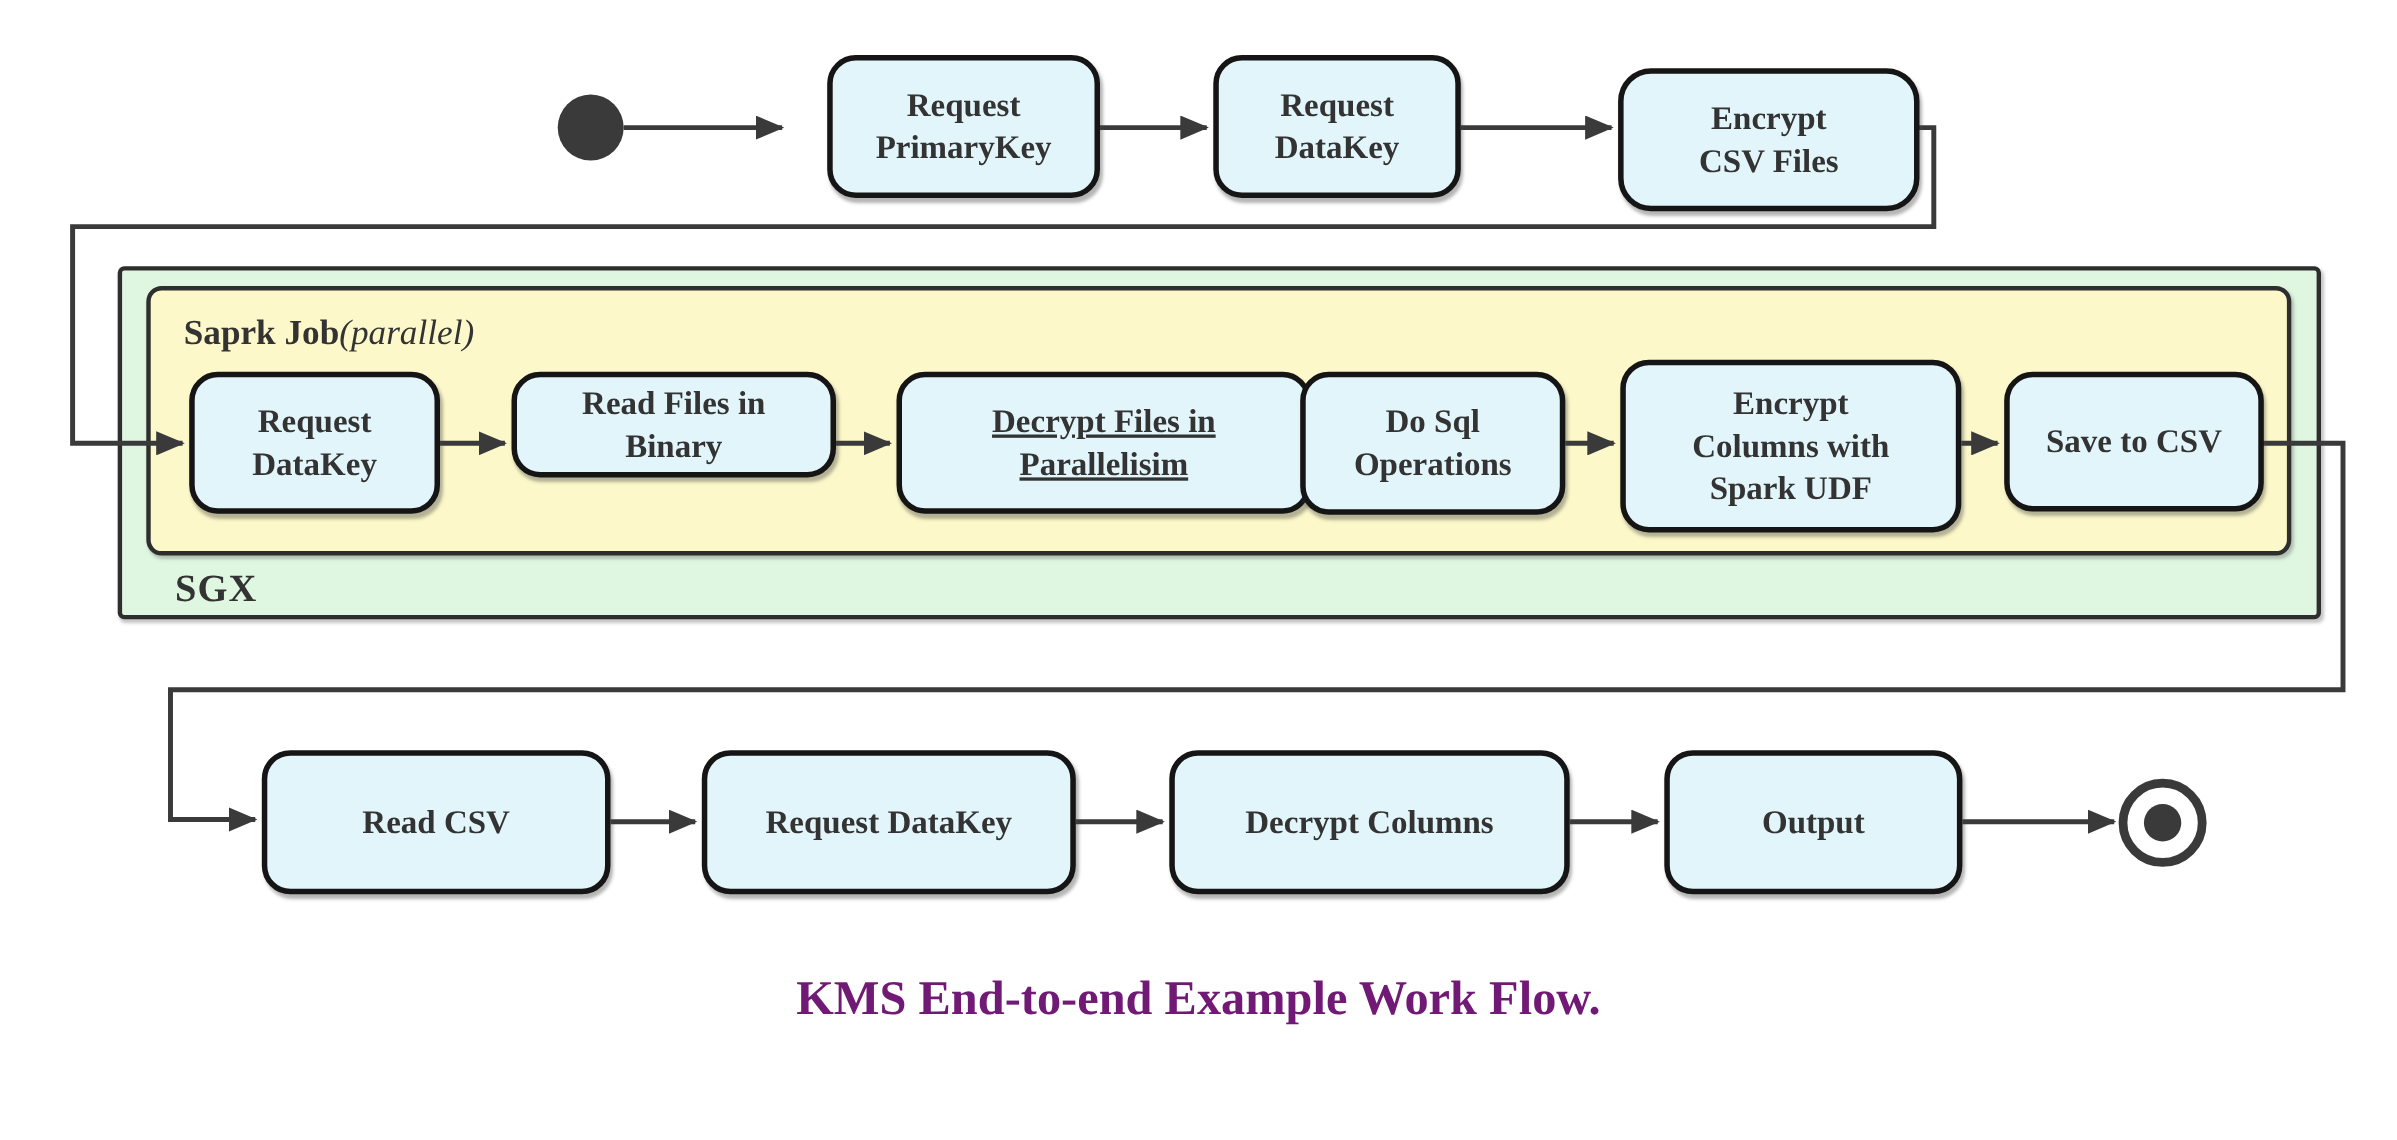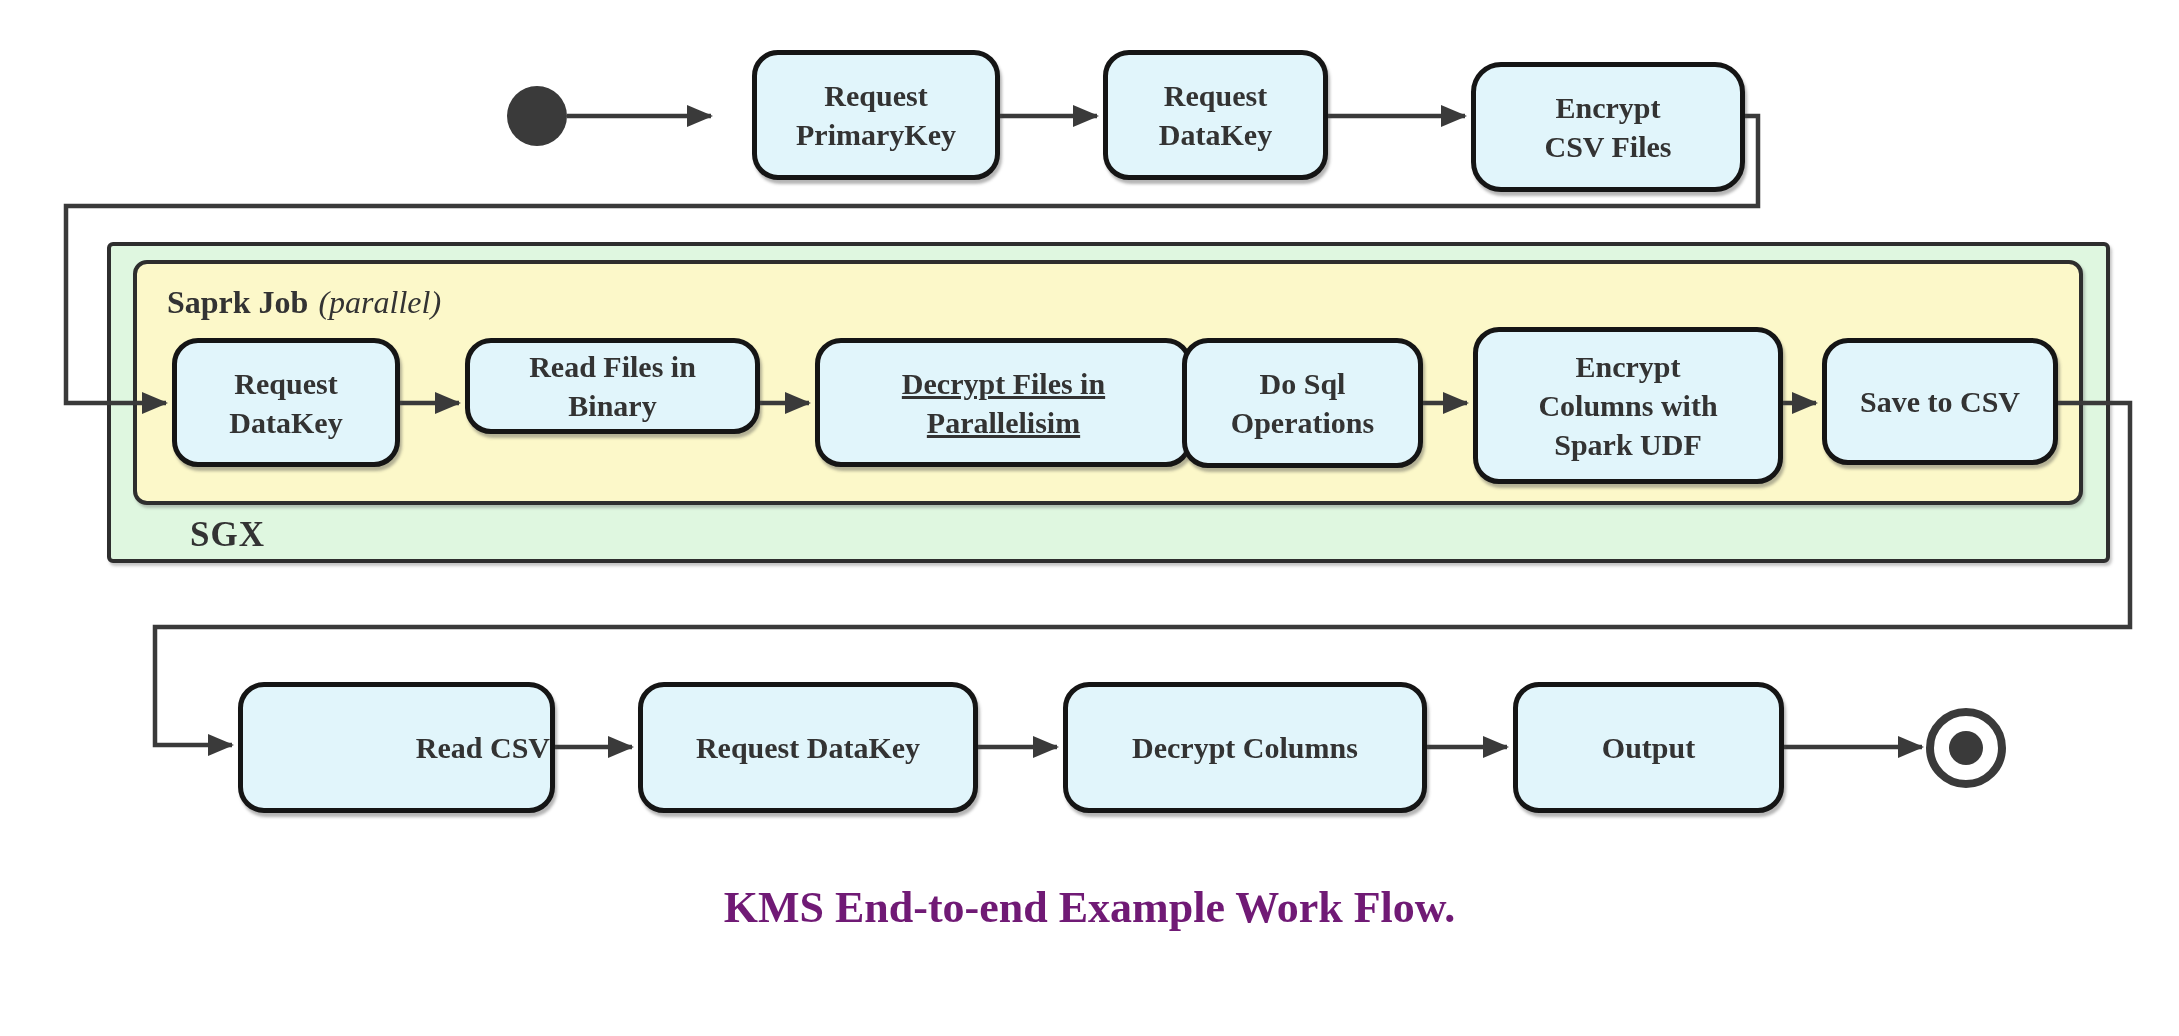--- a/index.html
+++ b/index.html
@@ -14,24 +14,24 @@
   html,body{margin:0;padding:0;background:#ffffff;}
   #stage{
     position:relative;width:2179px;height:1036px;background:#ffffff;overflow:hidden;
     font-family:"Liberation Serif","DejaVu Serif",serif;color:var(--text);
   }
   
   .container{position:absolute;box-sizing:border-box;border:4px solid var(--container-border);z-index:1;
     box-shadow:2px 3px 3px rgba(90,90,90,.35);}
   #sgx{left:107px;top:242px;width:2003px;height:321px;background:var(--sgx-fill);border-radius:6px;}
   #spark{left:133px;top:260px;width:1950px;height:245px;background:var(--spark-fill);border-radius:14px;}
-  .sgx-label{position:absolute;left:48px;bottom:4px;font-weight:bold;font-size:35px;letter-spacing:1px;margin-left:31px;}
+  .sgx-label{position:absolute;left:48px;bottom:4px;font-weight:bold;font-size:35px;letter-spacing:1px;}
   .spark-label{position:absolute;left:30px;top:20px;font-size:32px;}
   .spark-label .bold{font-weight:bold;}
-  .spark-label .ital{font-style:italic;font-weight:normal;margin-left:10px;}
+  .spark-label .ital{font-style:italic;font-weight:normal;}
   
   #wires{position:absolute;left:0;top:0;z-index:2;}
   .edge{stroke:var(--line);stroke-width:4.5;fill:none;}
   .state-dot{fill:var(--line);}
   .end-ring{fill:#ffffff;stroke:var(--line);stroke-width:8;}
   
   .node{
     position:absolute;box-sizing:border-box;z-index:3;
     background:var(--node-fill);border:5px solid var(--node-border);border-radius:26px;
     display:flex;align-items:center;justify-content:center;text-align:center;
@@ -45,21 +45,21 @@
   
   #n1{left:717px;top:50px;width:248px;height:130px;margin-left:35px;}
   #n2{left:1103px;top:50px;width:225px;height:130px;}
   #n3{left:1471px;top:62px;width:274px;height:130px;border-radius:30px;}
   #s1{left:172px;top:338px;width:228px;height:129px;}
   #s2{left:465px;top:338px;width:295px;height:96px;}
   #s3{left:815px;top:338px;width:377px;height:129px;text-decoration:underline;}
   #s4{left:1182px;top:338px;width:241px;height:130px;}
   #s5{left:1473px;top:327px;width:310px;height:157px;}
   #s6{left:1822px;top:338px;width:236px;height:127px;}
-  #b1{left:238px;top:682px;width:317px;height:131px;justify-content:flex-end;}
+  #b1{left:238px;top:682px;width:317px;height:131px;}
   #b2{left:638px;top:682px;width:340px;height:131px;}
   #b3{left:1063px;top:682px;width:364px;height:131px;}
   #b4{left:1513px;top:682px;width:271px;height:131px;}
   
   .caption{position:absolute;left:0;top:882px;width:2179px;text-align:center;
     font-weight:bold;font-size:44px;color:#701a75;z-index:3;}
 </style>
 </head>
 <body>
 

